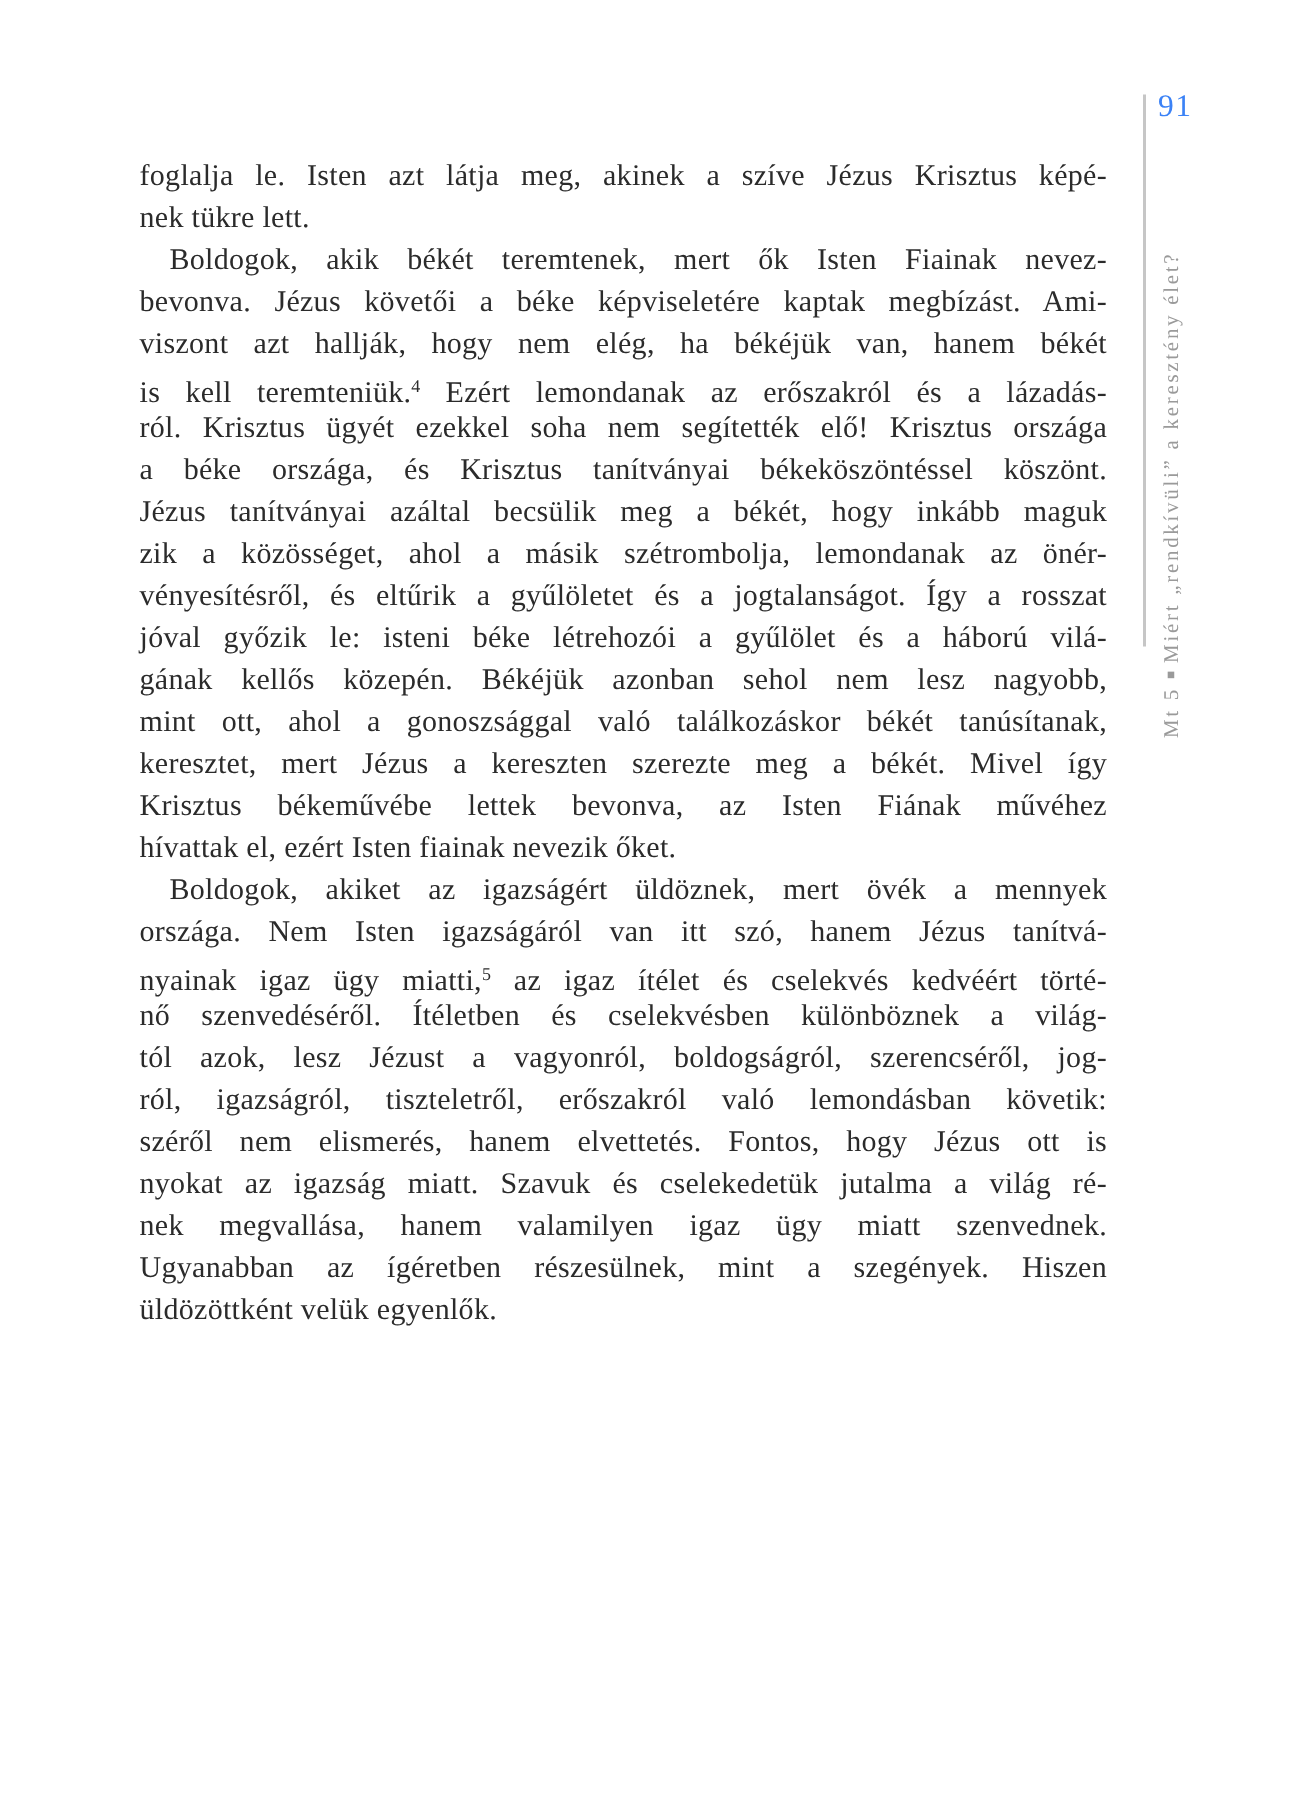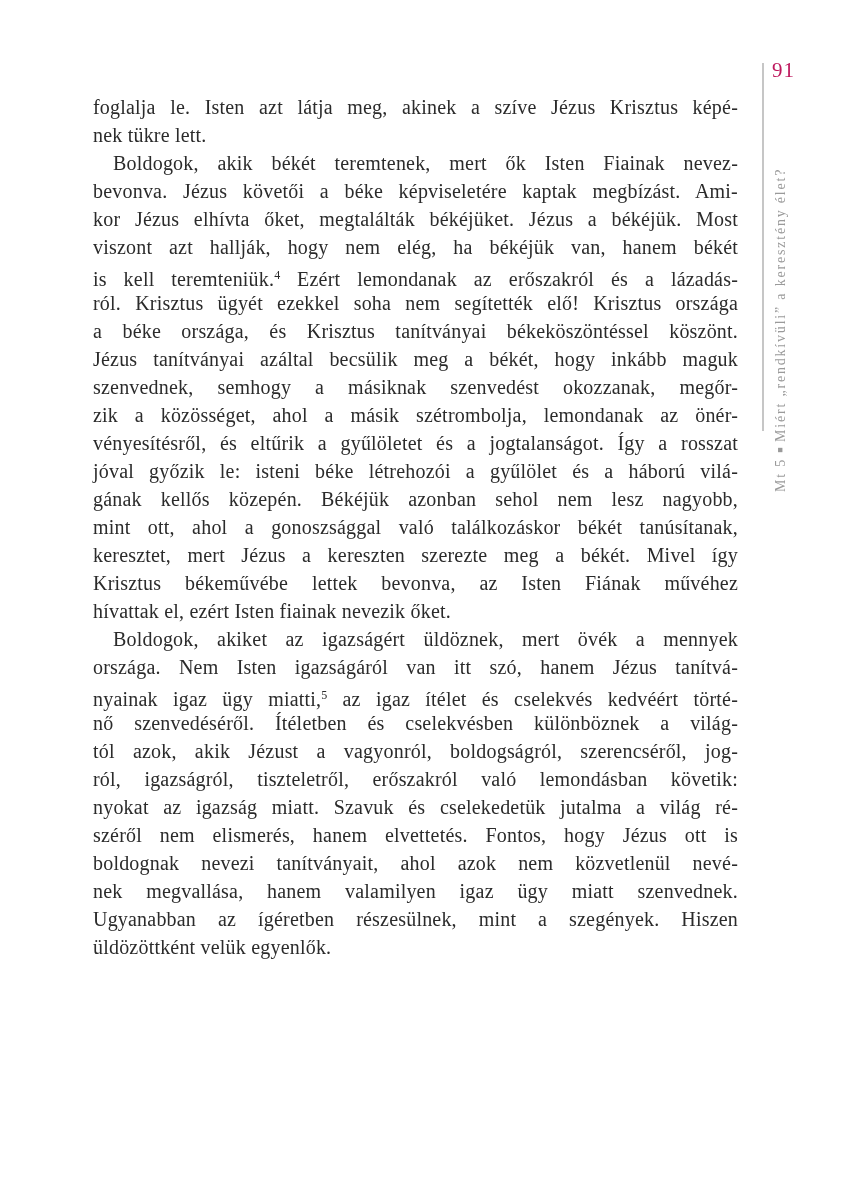--- a/index.html
+++ b/index.html
@@ -14,21 +14,21 @@
   .page {
     position: relative;
     width: 867px;
     height: 1200px;
     background: #ffffff;
   }
   
   .text-block {
     position: absolute;
     left: 93px;
-    top: 93px;
+    top: 103px;
     width: 645px;
     color: #2b2b2b;
     font-size: 20px;
     line-height: 28px;
     letter-spacing: 0.2px;
   }
   .line {
     height: 28px;
     white-space: normal;
     overflow: visible;
@@ -45,21 +45,21 @@
     font-size: 12px;
     vertical-align: 7px;
     letter-spacing: 0;
   }
   
   .page-number {
     position: absolute;
     left: 772px;
     top: 58px;
     font-size: 21px;
-    color: #be185d;
+    color: #3b82f6;
     letter-spacing: 1px;
   }
   .margin-rule {
     position: absolute;
     left: 762px;
     top: 63px;
     width: 2px;
     height: 368px;
     background: #c6c6c6;
   }
@@ -84,44 +84,41 @@
 </head>
 <body>
 
 <div class="page">
 
   <div class="text-block" id="body-text">
       <div class="line j"><span>foglalja le. Isten azt látja meg, akinek a szíve Jézus Krisztus képé-</span></div>
       <div class="line"><span>nek tükre lett.</span></div>
       <div class="line j ind"><span class="it">Boldogok, akik békét teremtenek, mert ők Isten Fiainak nevez-</span></div>
       <div class="line j"><span class="it">bevonva.</span><span> Jézus követői a béke képviseletére kaptak megbízást. Ami-</span></div>
-      <div class="line j"><span>kor Jézus elhívta őket, megtalálták békéjüket. Jézus a békéjük. Most</span></div>
       <div class="line j"><span>viszont azt hallják, hogy nem elég, ha békéjük van, hanem békét</span></div>
       <div class="line j"><span>is kell teremteniük.</span><span class="sup">4</span><span> Ezért </span><span class="it">lemondanak az erőszakról</span><span> és </span><span class="it">a lázadás-</span></div>
       <div class="line j"><span class="it">ról</span><span>. Krisztus ügyét ezekkel soha nem segítették elő! Krisztus országa</span></div>
       <div class="line j"><span>a béke országa, és Krisztus tanítványai békeköszöntéssel köszönt.</span></div>
       <div class="line j"><span>Jézus tanítványai azáltal becsülik meg a békét, hogy inkább maguk</span></div>
-      <div class="line j"><span>szenvednek, semhogy a másiknak szenvedést okozzanak, megőr-</span></div>
       <div class="line j"><span>zik a közösséget, ahol a másik szétrombolja, lemondanak az önér-</span></div>
       <div class="line j"><span>vényesítésről, és eltűrik a gyűlöletet és a jogtalanságot. Így a rosszat</span></div>
       <div class="line j"><span>jóval győzik le: isteni béke létrehozói a gyűlölet és a háború vilá-</span></div>
       <div class="line j"><span>gának kellős közepén. Békéjük azonban sehol nem lesz nagyobb,</span></div>
       <div class="line j"><span>mint ott, ahol a gonoszsággal való találkozáskor békét tanúsítanak,</span></div>
       <div class="line j"><span>keresztet, mert Jézus a kereszten szerezte meg a békét. Mivel így</span></div>
       <div class="line j"><span>Krisztus békeművébe lettek bevonva, az Isten Fiának művéhez</span></div>
       <div class="line"><span>hívattak el, ezért Isten fiainak nevezik őket.</span></div>
       <div class="line j ind"><span class="it">Boldogok, akiket az igazságért üldöznek, mert övék a mennyek</span></div>
       <div class="line j"><span class="it">országa.</span><span> Nem Isten igazságáról van itt szó, hanem Jézus tanítvá-</span></div>
       <div class="line j"><span>nyainak igaz ügy miatti,</span><span class="sup">5</span><span> az igaz ítélet és cselekvés kedvéért törté-</span></div>
       <div class="line j"><span>nő szenvedéséről. Ítéletben és cselekvésben különböznek a világ-</span></div>
-      <div class="line j"><span>tól azok, akik Jézust a vagyonról, boldogságról, szerencséről, jog-</span></div>
+      <div class="line j"><span>tól azok, lesz Jézust a vagyonról, boldogságról, szerencséről, jog-</span></div>
       <div class="line j"><span>ról, igazságról, tiszteletről, erőszakról való lemondásban követik:</span></div>
+      <div class="line j"><span>széről nem elismerés, hanem elvettetés. Fontos, hogy Jézus ott is</span></div>
       <div class="line j"><span>nyokat az igazság miatt. Szavuk és cselekedetük jutalma a világ ré-</span></div>
-      <div class="line j"><span>széről nem elismerés, hanem elvettetés. Fontos, hogy Jézus ott is</span></div>
-      <div class="line j"><span>boldognak nevezi tanítványait, ahol azok nem közvetlenül nevé-</span></div>
       <div class="line j"><span>nek megvallása, hanem valamilyen igaz ügy miatt szenvednek.</span></div>
       <div class="line j"><span>Ugyanabban az ígéretben részesülnek, mint a szegények. Hiszen</span></div>
       <div class="line"><span>üldözöttként velük egyenlők.</span></div>
     </div>
 
   <div class="margin-rule"></div>
 
   <div class="page-number">91</div>
 
   <div class="margin-text"><span>Mt 5 </span><span class="sq">■</span><span> Miért „rendkívüli” a keresztény élet?</span></div>

